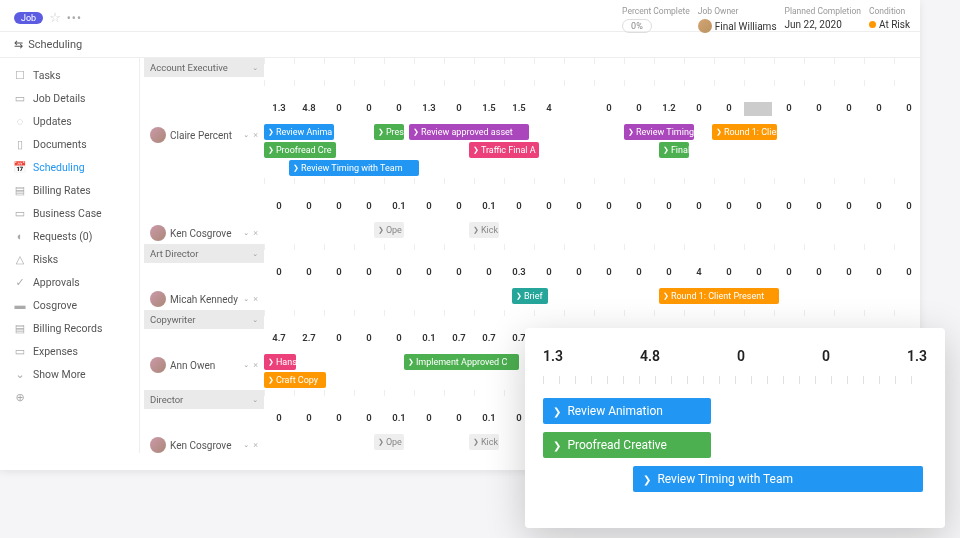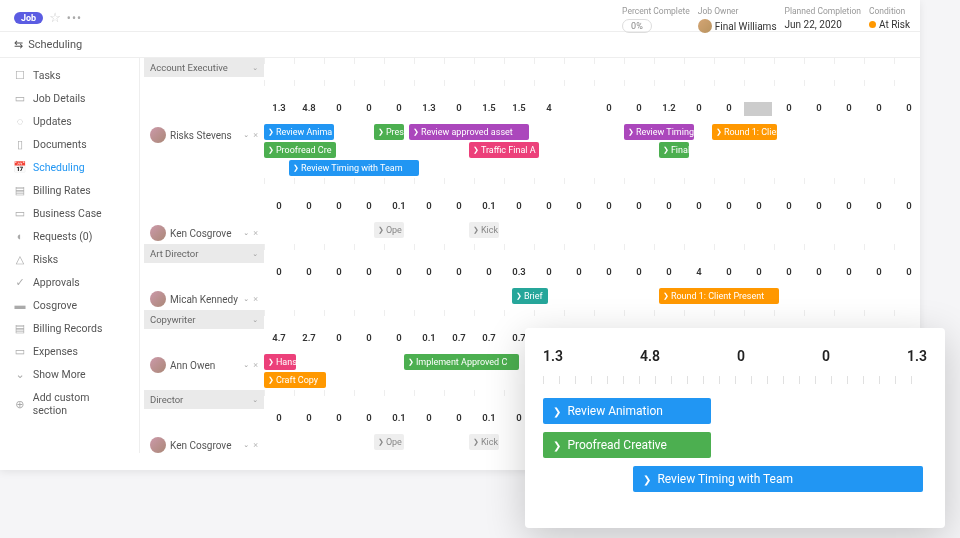--- a/index.html
+++ b/index.html
@@ -2,21 +2,21 @@
 <html><head>
 <meta charset="utf-8">
 <style>
 *{box-sizing:border-box;margin:0;padding:0;font-family:-apple-system,BlinkMacSystemFont,"Segoe UI",Roboto,sans-serif}
 body{background:#f5f5f7;width:960px;height:538px;overflow:hidden;position:relative}
 .app{background:#fff;width:920px;height:470px;margin:0;box-shadow:0 2px 8px rgba(0,0,0,0.08);position:relative}
 .header{padding:8px 14px 6px;border-bottom:1px solid #eee}
 .crumbs{font-size:10px;color:#888}
 .titlebar{display:flex;align-items:center;gap:6px;margin-top:2px}
 .titlebar h1{font-size:14px;font-weight:600;color:#222}
-.tag{background:#5b5ce2;color:#fff;font-size:9px;padding:1px 7px;border-radius:8px;font-weight:700}
+.tag{background:#5b5ce2;color:#fff;font-size:9px;padding:1px 7px;border-radius:8px;font-weight:400}
 .star{font-size:13px;color:#ccc;cursor:pointer}
 .dots{font-size:12px;color:#aaa;cursor:pointer;letter-spacing:1px}
 .meta{position:absolute;right:10px;top:6px;display:flex;gap:8px;font-size:9px}
 .meta .m{text-align:left}
 .meta .ml{color:#999;font-size:8.5px;margin-bottom:3px}
 .meta .mv{color:#333;font-size:10px;display:flex;align-items:center;gap:3px}
 .avatar{width:14px;height:14px;border-radius:50%;background:linear-gradient(135deg,#d4a574,#b8935f);display:inline-block}
 .dot{width:7px;height:7px;border-radius:50%;display:inline-block}
 .pct{border:1px solid #ddd;border-radius:9px;padding:1px 8px;font-size:9px;color:#888}
 .tabbar{padding:0 14px;border-bottom:1px solid #eee}
@@ -146,21 +146,20 @@
         <div class="item">
           <span class="icon">▭</span>
           <span>Expenses</span>
         </div>
         <div class="item">
           <span class="icon">⌄</span>
           <span>Show More</span>
         </div>
         <div class="item">
           <span class="icon">⊕</span>
-          <span>Add custom section</span>
         </div>
       </div>
     <div class="gantt" id="gantt">
         <div class="row">
           <div class="rowhead role">
             <span class="nm">Account Executive</span>
             <span class="chev">⌄</span>
           </div>
           <div class="lane">
             <div class="ticks"></div>
@@ -198,21 +197,21 @@
               <span>0</span>
               <span>0</span>
               <span>0</span>
             </div>
             <div class="gbox" style="left:480px"></div>
           </div>
         </div>
         <div class="row">
           <div class="rowhead">
             <span class="av"></span>
-            <span class="nm">Risks Stevens</span>
+            <span class="nm">Claire Percent</span>
             <span class="chev">⌄</span>
             <span class="x">×</span>
           </div>
           <div class="lane" style="height:54px">
             <div class="bar c-blue" style="left:0px;top:0px;width:70px"><span class="ch">❯</span>Review Anima</div>
             <div class="bar c-green" style="left:110px;top:0px;width:30px"><span class="ch">❯</span>Pres</div>
             <div class="bar c-purple" style="left:145px;top:0px;width:120px"><span class="ch">❯</span>Review approved asset</div>
             <div class="bar c-purple" style="left:360px;top:0px;width:70px"><span class="ch">❯</span>Review Timing</div>
             <div class="bar c-orange" style="left:448px;top:0px;width:65px"><span class="ch">❯</span>Round 1: Clien</div>
             <div class="bar c-green" style="left:0px;top:18px;width:72px"><span class="ch">❯</span>Proofread Cre</div>

